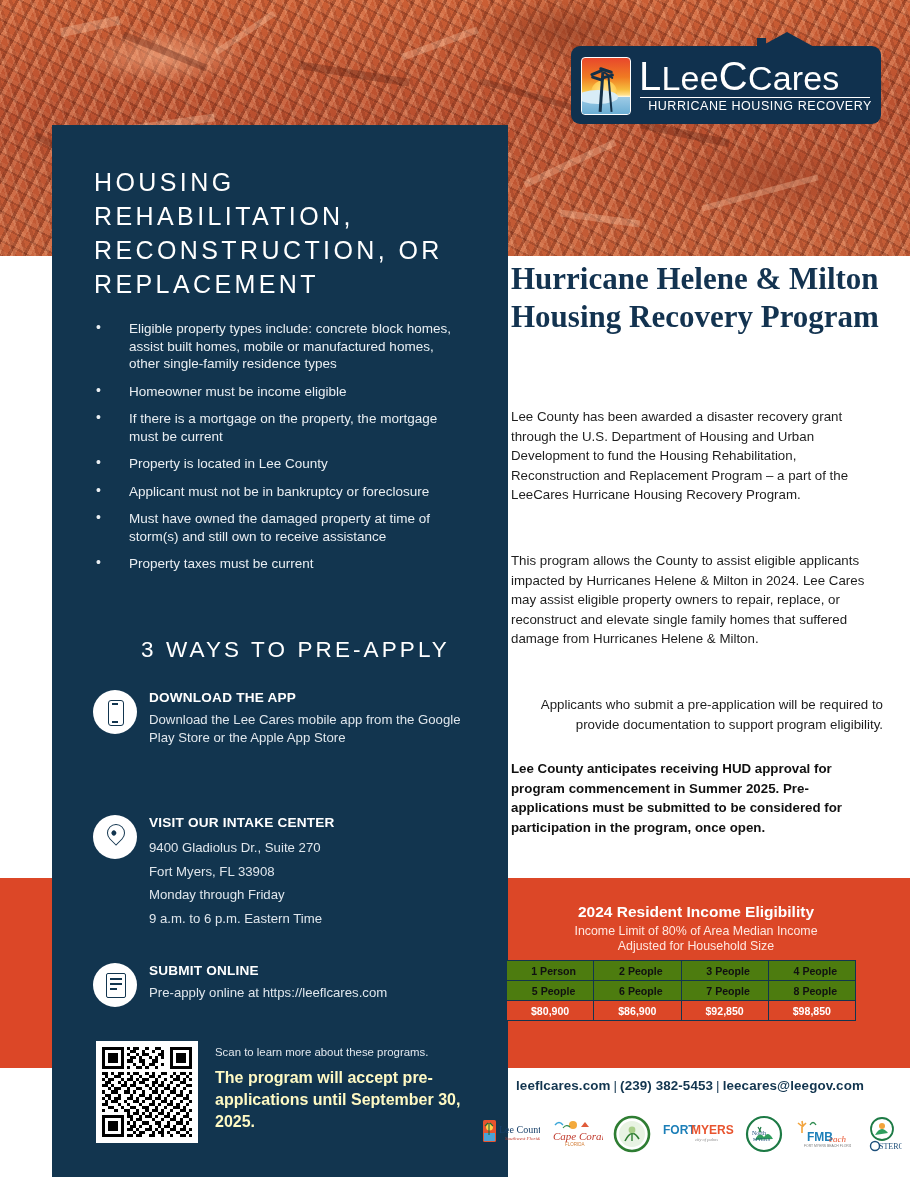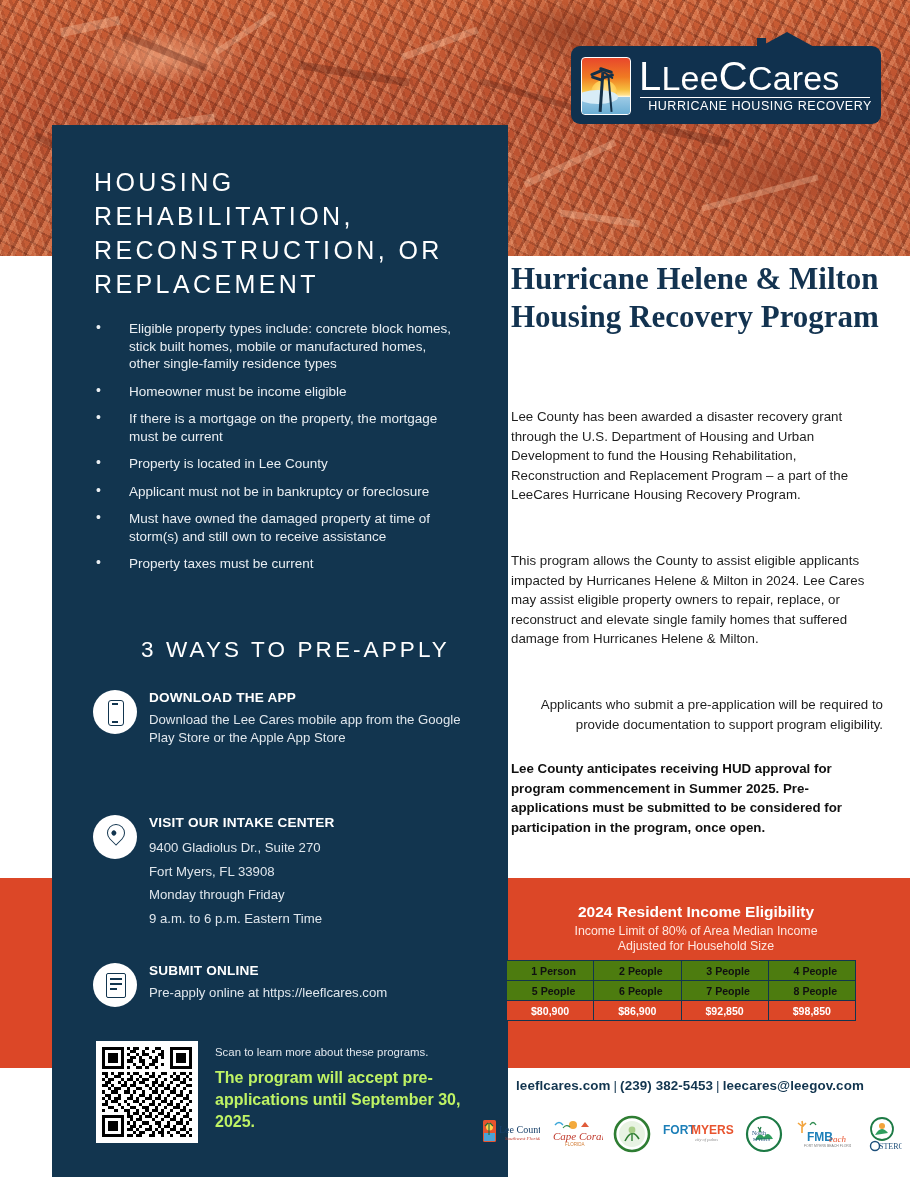--- a/index.html
+++ b/index.html
@@ -120,21 +120,21 @@
   .ic-phone:after{content:"";position:absolute;left:3px;bottom:2px;width:6px;height:1.6px;background:#12354f;}
   .ic-pin{left:14px;top:9px;width:16px;height:16px;border:1.8px solid #12354f;border-radius:50% 50% 50% 0;transform:rotate(-45deg);}
   .ic-pin:after{content:"";position:absolute;left:4.4px;top:4.4px;width:5px;height:5px;border-radius:50%;background:#12354f;}
   .ic-doc{left:13px;top:10px;width:18px;height:23px;border:1.7px solid #12354f;border-radius:2px;}
   .ic-doc i{position:absolute;left:3px;height:1.6px;background:#12354f;display:block;}
 
   
   .qr-wrap{position:absolute;left:44px;top:916px;width:102px;height:102px;background:#ffffff;padding:6px;box-sizing:border-box;}
   .qr{width:90px;height:90px;display:block;}
   .qr-note{position:absolute;left:163px;top:921px;width:240px;color:#e2e8ee;font-size:11.4px;}
-  .qr-big{position:absolute;left:163px;top:942px;width:250px;color:#bef264;font-size:16px;line-height:22px;font-weight:bold;}
+  .qr-big{position:absolute;left:163px;top:942px;width:250px;color:#fef9c3;font-size:16px;line-height:22px;font-weight:bold;}
 
   
   .rc-title{
     position:absolute;left:511px;top:260px;width:370px;
     color:#133350;font-family:"Liberation Serif", serif;font-weight:bold;
     font-size:31px;line-height:38px;
   }
   .rc-p{
     position:absolute;left:511px;width:372px;color:#1e1e1e;font-size:13.3px;line-height:19.6px;
   }
@@ -205,21 +205,21 @@
       <div class="logo-sub">HURRICANE HOUSING RECOVERY</div>
     </div>
   </div>
 
   <div class="orange-band"></div>
 
   <div class="navy">
     <div class="navy-title">HOUSING REHABILITATION, RECONSTRUCTION, OR REPLACEMENT</div>
 
     <div class="bullets">
-      <div class="bullet">Eligible property types include: concrete block homes, stick built homes, mobile or manufactured homes, other single-family residence types</div>
+      <div class="bullet">Eligible property types include: concrete block homes, assist built homes, mobile or manufactured homes, other single-family residence types</div>
       <div class="bullet">Homeowner must be income eligible</div>
       <div class="bullet">If there is a mortgage on the property, the mortgage must be current</div>
       <div class="bullet">Property is located in Lee County</div>
       <div class="bullet">Applicant must not be in bankruptcy or foreclosure</div>
       <div class="bullet">Must have owned the damaged property at time of storm(s) and still own to receive assistance</div>
       <div class="bullet">Property taxes must be current</div>
     </div>
 
     <div class="ways-title">3 WAYS TO PRE-APPLY</div>
 

